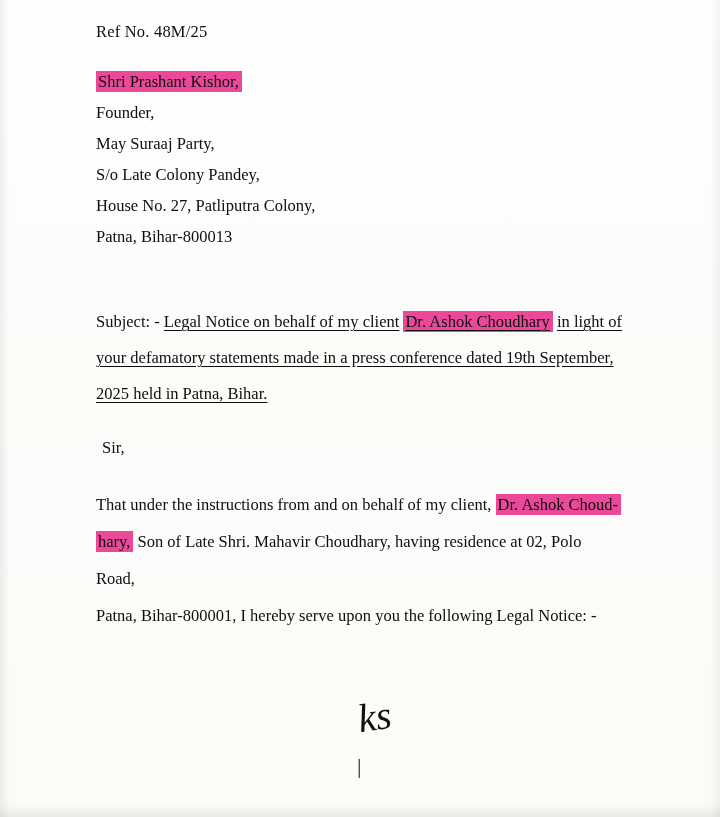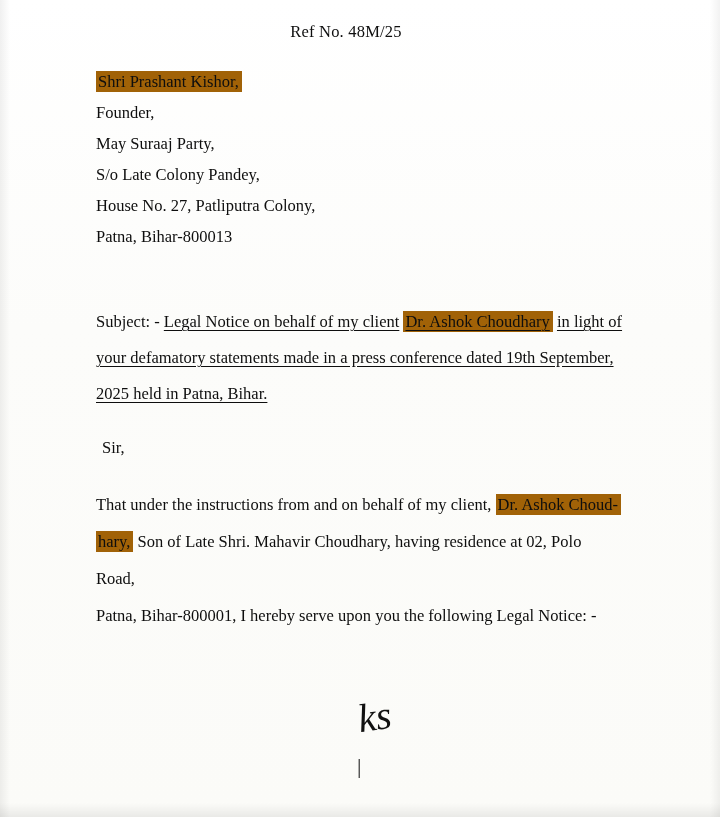--- a/index.html
+++ b/index.html
@@ -28,21 +28,21 @@
     inset: 0;
     background: linear-gradient(180deg, #ffffff 0%, #fcfcfa 40%, #fbfbf8 100%);
     pointer-events: none;
   }
   .content {
     position: relative;
     z-index: 2;
     padding: 14px 96px 0 96px;
   }
   .ref-line {
-    text-align: center;
+    text-align: left;
     font-size: 16.5px;
     letter-spacing: 0.2px;
     margin-right: 28px;
     margin-top: 8px;
   }
   .speed-post {
     text-align: center;
     font-weight: bold;
     font-size: 17px;
     letter-spacing: 0.4px;
@@ -57,21 +57,21 @@
   }
   .addr-block {
     margin-top: 24px;
     font-size: 16.5px;
     line-height: 31px;
   }
   .addr-block .line {
     white-space: nowrap;
   }
   .hl {
-    background: #a16207;
+    background: #ec4899;
     padding: 1px 3px 1px 2px;
     box-decoration-break: clone;
     -webkit-box-decoration-break: clone;
   }
   .subject-block {
     margin-top: 52px;
     font-size: 16.5px;
     line-height: 36px;
   }
   .subject-block .u {

